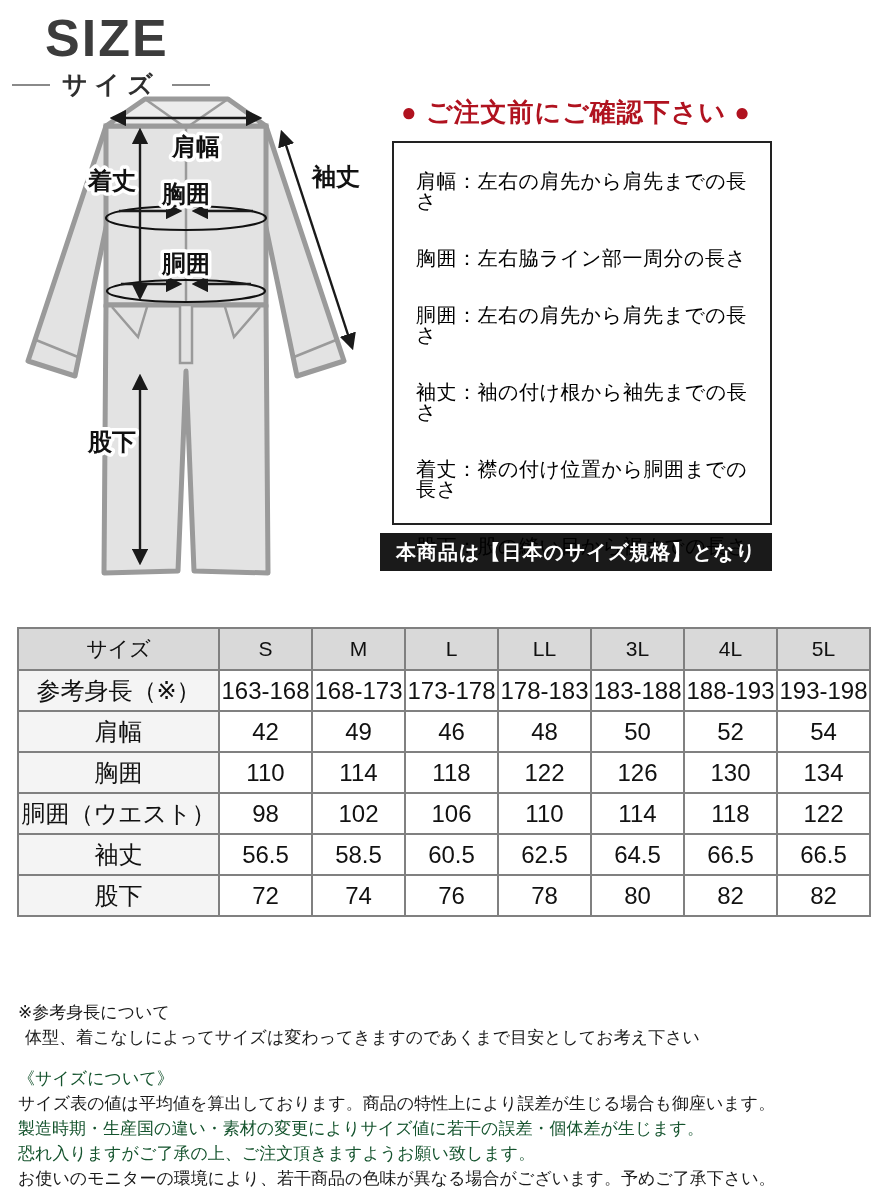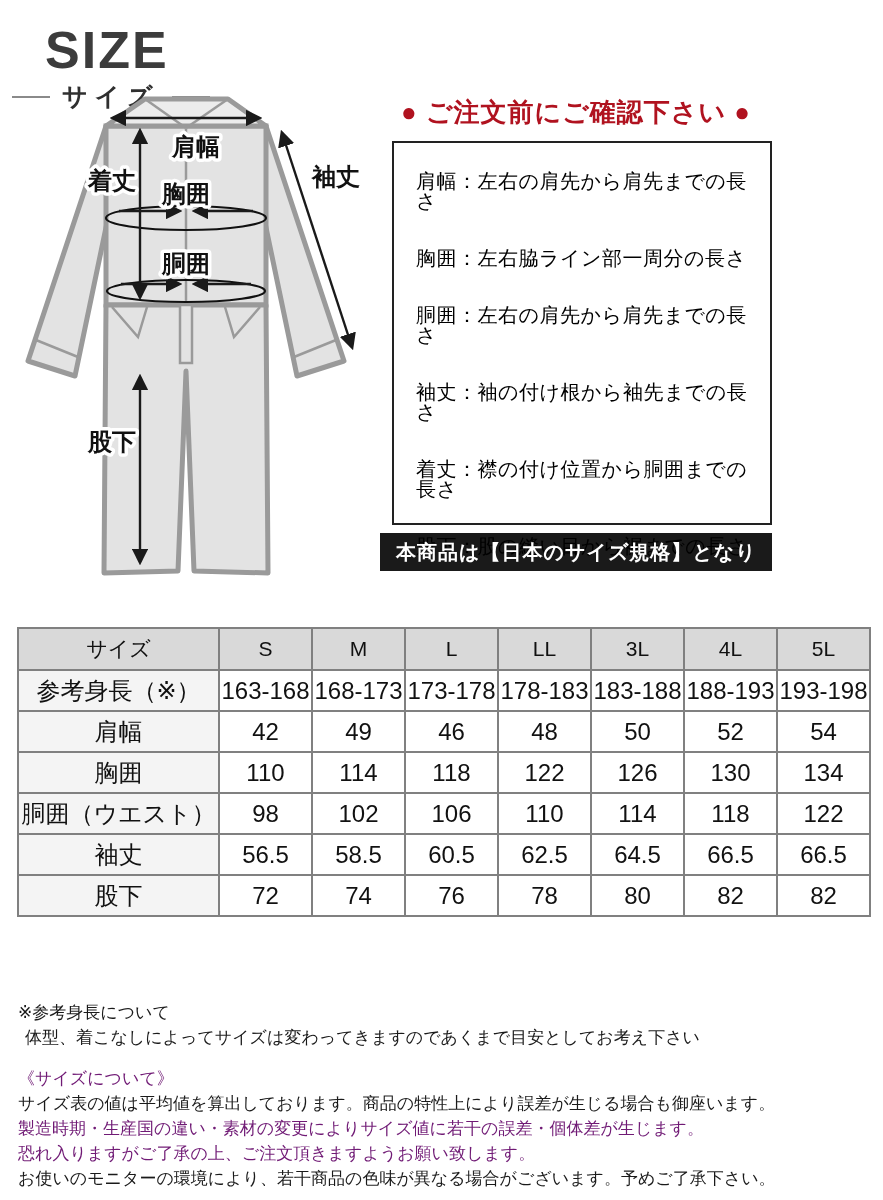--- a/index.html
+++ b/index.html
@@ -1,21 +1,21 @@
 <!DOCTYPE html>
 <html><head>
 <meta charset="utf-8">
 <style>
   html,body{margin:0;padding:0;background:#fff;}
   .page{
     position:relative;width:883px;height:1200px;background:#fff;overflow:hidden;
     font-family:"Liberation Sans","DejaVu Sans",sans-serif;color:#111;
   }
   
-  .hdr{position:absolute;left:12px;top:22px;}
+  .hdr{position:absolute;left:12px;top:10px;}
   .hdr-en{font-size:52px;font-weight:800;letter-spacing:2px;color:#3c3c3c;margin-left:33px;line-height:56px;}
   .hdr-ja-row{display:flex;align-items:center;gap:12px;margin-top:2px;}
   .hdr-dash{width:38px;height:2px;background:#8a8a8a;}
   .hdr-ja{font-size:25px;font-weight:bold;letter-spacing:7px;color:#2f2f2f;}
   
   .diagram{position:absolute;left:20px;top:85px;width:360px;height:520px;}
   .dia-label{font-size:24px;font-weight:bold;fill:#111;
     paint-order:stroke;stroke:#ffffff;stroke-width:7px;stroke-linejoin:round;}
   
   .confirm{position:absolute;left:380px;top:96px;width:392px;}
@@ -30,21 +30,21 @@
     border:2px solid #808080;text-align:center;vertical-align:middle;
     font-weight:normal;font-size:24px;color:#111;padding:0;background:#fff;
   }
   .size-table thead th{background:#d9d9d9;height:40px;font-size:21px;}
   .size-table tbody th{background:#f4f4f4;}
   .size-table tbody tr{height:41px;}
   
   .notes{position:absolute;left:18px;top:1000px;font-size:17px;line-height:25px;color:#1a1a1a;}
   .note-indent{padding-left:7px;}
   .note-gap{height:16px;}
-  .note-red{color:#701a75;}
+  .note-red{color:#14532d;}
 </style>
 </head>
 <body>
 
 <div class="page">
 
   <div class="hdr">
     <div class="hdr-en">SIZE</div>
     <div class="hdr-ja-row">
       <span class="hdr-dash"></span>

